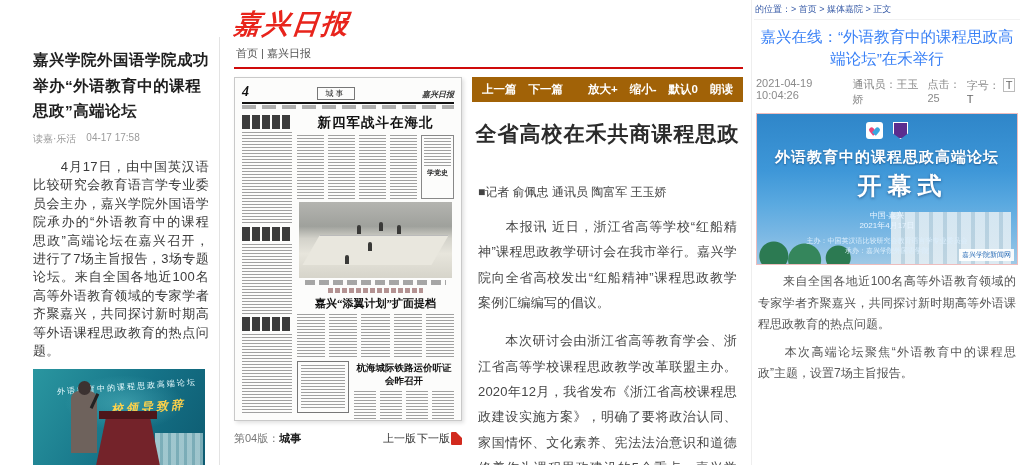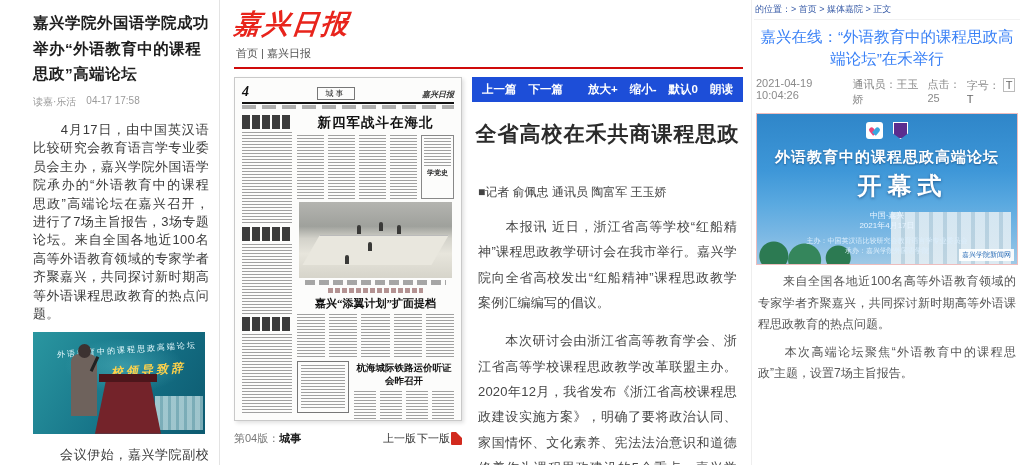--- a/index.html
+++ b/index.html
@@ -2,21 +2,21 @@
 <html><head>
 <meta charset="utf-8">
 <style>
   * { margin:0; padding:0; box-sizing:border-box; }
   html,body { width:1024px; height:465px; overflow:hidden; background:#fff;
               font-family:"Liberation Sans", sans-serif; color:#333; }
   .stage { display:flex; width:1024px; height:465px; }
 
   
   .panel-left { width:220px; flex:0 0 220px; border-right:1px solid #e3e3e3;
-                padding:10px 10px 0 33px; overflow:hidden; }
+                padding:10px 10px 0 33px; overflow:hidden;margin-top:37px; }
   .l-title { font-size:15.5px; font-weight:bold; line-height:1.65; color:#1e1e1e; letter-spacing:.5px; }
   .l-byline { margin-top:8px; font-size:10px; color:#9b9b9b; display:flex; gap:10px; }
   .l-para { margin-top:12px; font-size:13px; line-height:1.42; color:#3a3a3a;
             text-align:justify; letter-spacing:.3px; }
   .l-photo { position:relative; width:172px; height:102px; margin:8px 0 10px 0;
              background:linear-gradient(120deg,#2a96a0 0%,#157287 55%,#0d5a70 100%);
              overflow:hidden; }
   .l-photo .screen-glow { position:absolute; left:18%; top:6%; width:70%; height:55%;
              background:radial-gradient(ellipse at center,rgba(120,220,225,.35),transparent 70%); }
   .l-ph-t1 { position:absolute; left:24px; top:12px; width:150px; color:#eafcff;
@@ -86,21 +86,21 @@
                  width:228px; margin-top:10px; font-size:11px; }
   .pg-label { color:#777; }
   .pg-sec { color:#222; font-weight:bold; }
   .pg-nav { display:flex; align-items:center; gap:1px; color:#333; }
   .pdf-ic { display:inline-block; width:11px; height:13px; background:#d22a1e;
             position:relative; border-radius:1px; }
   .pdf-ic::after { content:""; position:absolute; right:0; top:0; border:3px solid #fff;
             border-left-color:transparent; border-bottom-color:transparent; }
 
   .article { flex:1; margin-left:10px; min-width:0; }
-  .a-toolbar { height:25px; background:#1d4ed8; color:#fff; display:flex;
+  .a-toolbar { height:25px; background:#a16207; color:#fff; display:flex;
                justify-content:space-between; align-items:center; padding:0 10px;
                font-size:11.5px; font-weight:bold; }
   .a-toolbar .grp { display:flex; gap:12px; }
   .a-toolbar span { cursor:pointer; }
   .a-headline { font-size:21px; font-weight:bold; text-align:center; color:#2b2b2b;
                 margin-top:18px; letter-spacing:1px; }
   .a-byline { font-size:12px; color:#444; margin:36px 0 0 6px; }
   .a-body { margin:4px 6px 0; }
   .a-body p { font-size:13px; line-height:1.95; color:#454545; text-align:justify;
               margin-top:13px; letter-spacing:.2px; }

